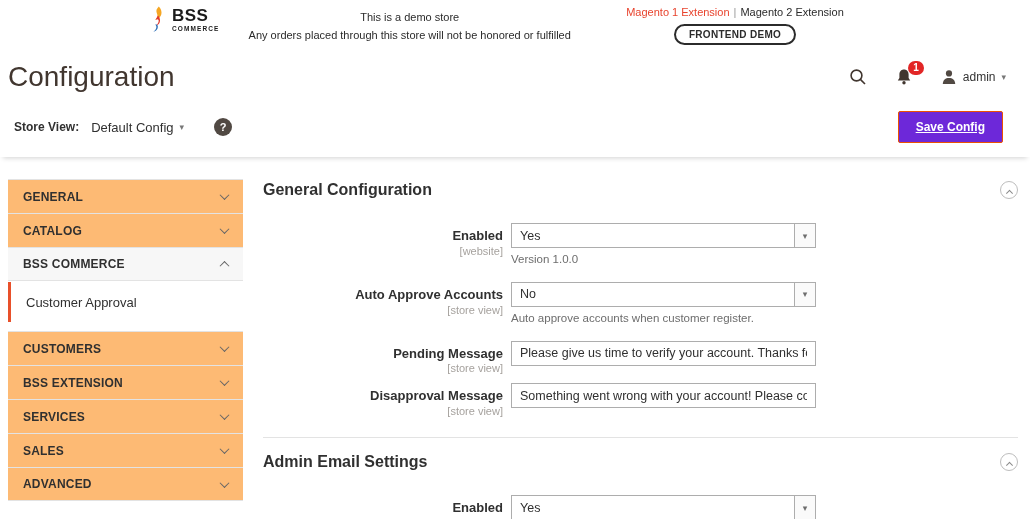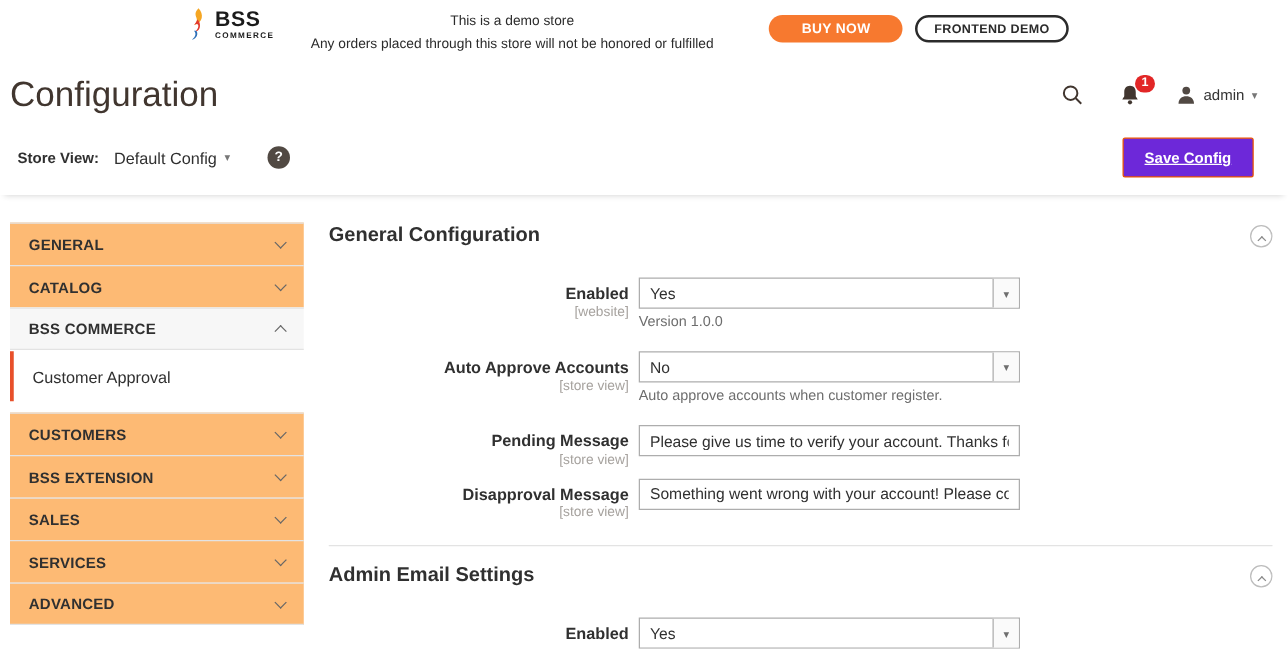--- a/index.html
+++ b/index.html
@@ -101,22 +101,24 @@
     <div class="logo-text">
       <span class="logo-brand">BSS</span>
       <span class="logo-sub">COMMERCE</span>
     </div>
   </div>
   <div class="demo-notice">
     <div>This is a demo store</div>
     <div>Any orders placed through this store will not be honored or fulfilled</div>
   </div>
   <div class="header-right">
+    <div class="ext-links">
+      <a class="ext-link-m1" href="#">Magento 1 Extension</a><span class="ext-sep">|</span><a class="ext-link-m2" href="#">Magento 2 Extension</a>
+    </div>
     <div class="ext-buttons">
-      <button class="btn-buy">BUY NOW</button>
       <button class="btn-frontend">FRONTEND DEMO</button>
     </div>
   </div>
 </div>
 
 <div class="title-row">
   <h1 class="page-title">Configuration</h1>
   <div class="admin-tools">
     <span class="tool-icon">
       <svg width="18" height="18" viewBox="0 0 18 18">
@@ -173,25 +175,25 @@
       </div>
       <div class="nav-item">
         <span class="nav-label">CUSTOMERS</span>
         <span class="chev"></span>
       </div>
       <div class="nav-item">
         <span class="nav-label">BSS EXTENSION</span>
         <span class="chev"></span>
       </div>
       <div class="nav-item">
+        <span class="nav-label">SERVICES</span>
+        <span class="chev"></span>
+      </div>
+      <div class="nav-item">
         <span class="nav-label">SALES</span>
-        <span class="chev"></span>
-      </div>
-      <div class="nav-item">
-        <span class="nav-label">SERVICES</span>
         <span class="chev"></span>
       </div>
       <div class="nav-item last">
         <span class="nav-label">ADVANCED</span>
         <span class="chev"></span>
       </div>
     </aside>
   <main class="main" id="main">
       <section class="config-section">
         <div class="section-head">

